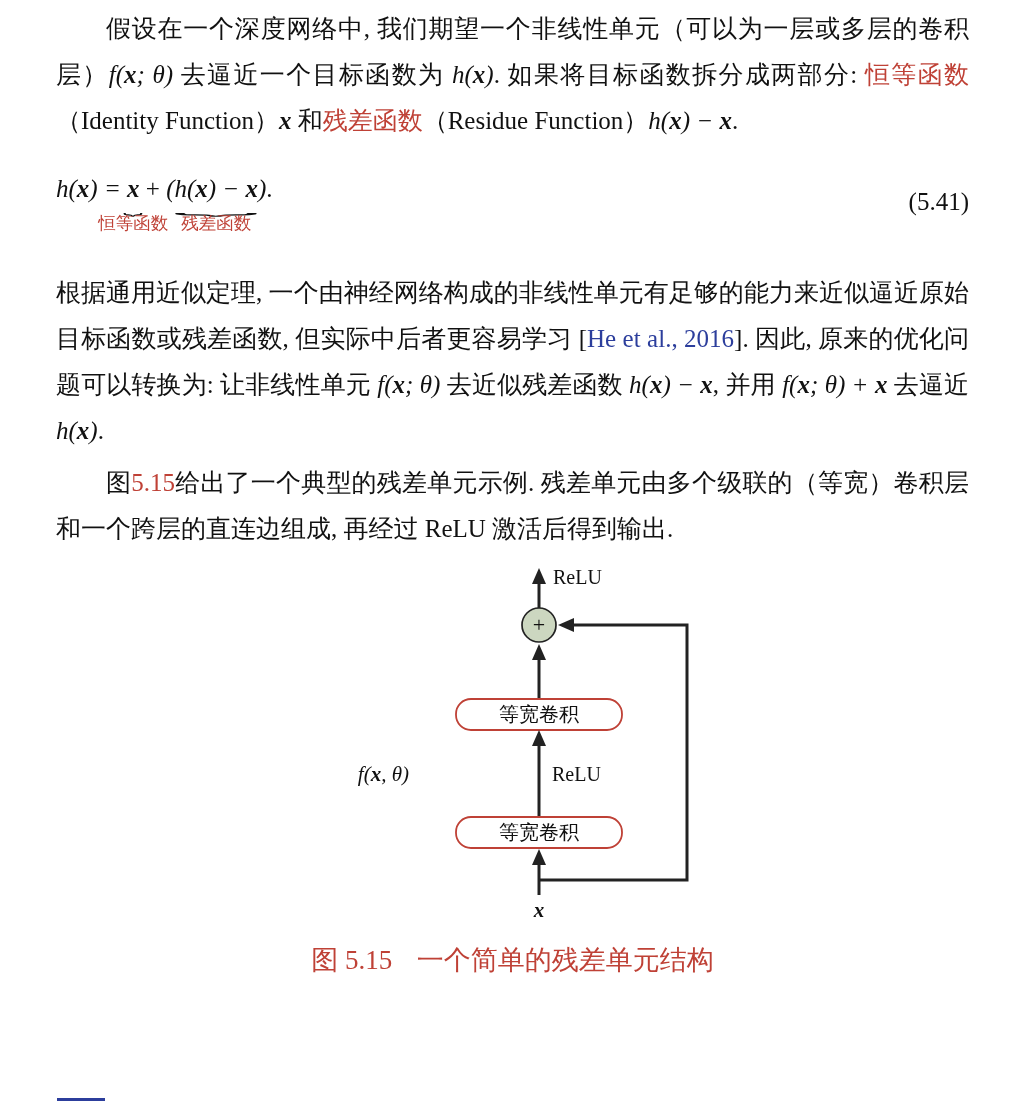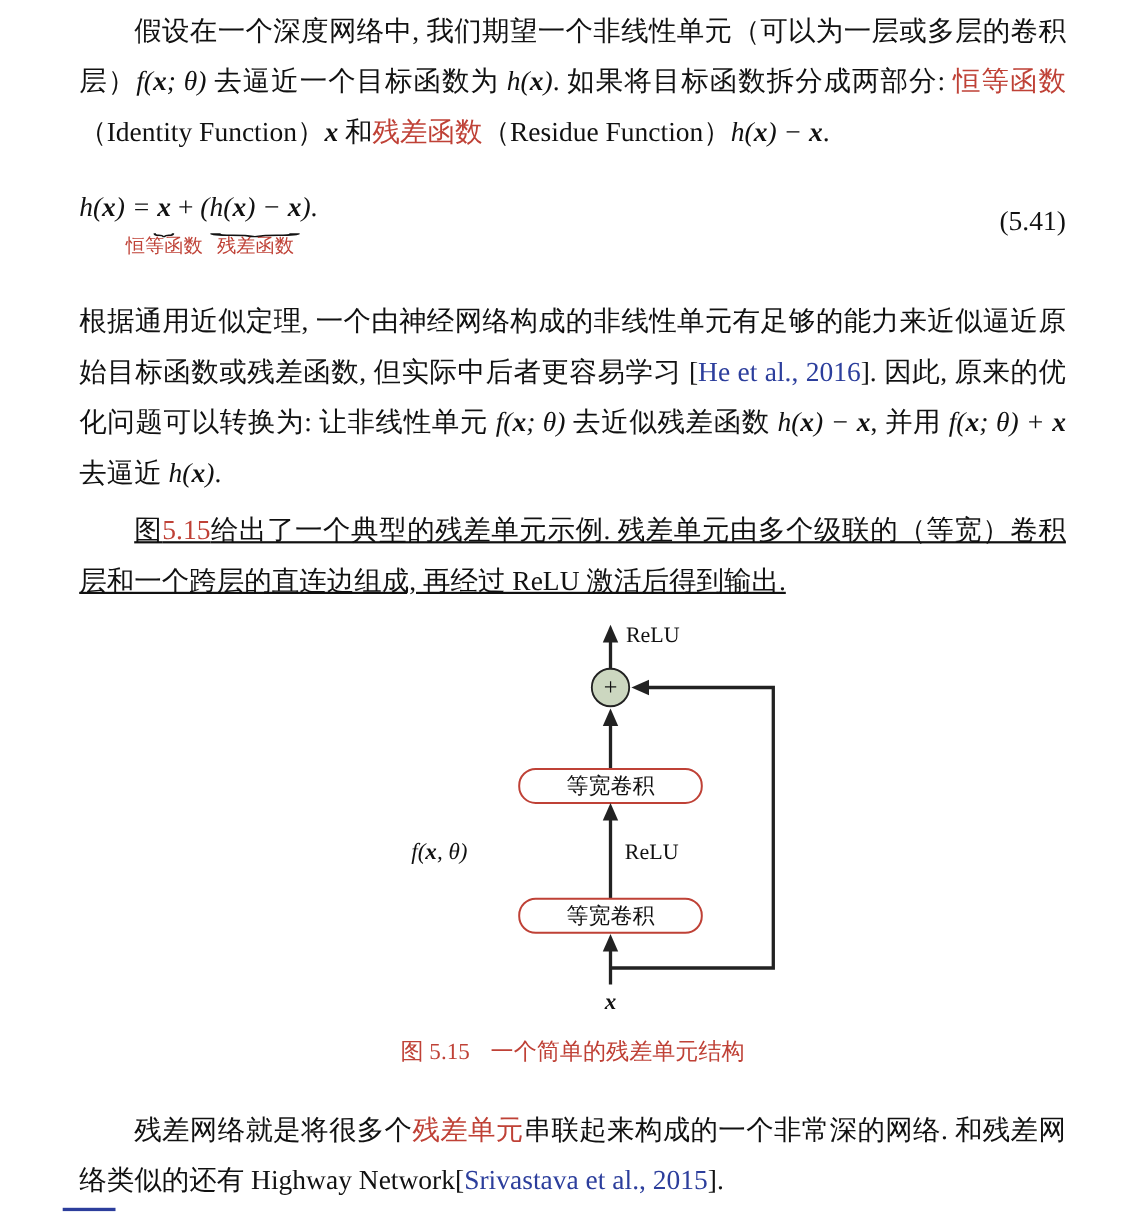--- a/index.html
+++ b/index.html
@@ -12,21 +12,21 @@
   }
   * { box-sizing: border-box; }
   html, body { margin: 0; padding: 0; }
   body {
     width: 1026px; height: 1110px; overflow: hidden; position: relative;
     background: var(--bg);
     font-family: "Liberation Serif", "DejaVu Serif", serif;
     color: var(--text);
   }
   .page {
-    padding: 6px 57px 0 72px;
+    padding: 6px 57px 0 56px;
     font-size: 25px;
     line-height: 46px;
   }
   .para { margin: 0; text-align: justify; }
   .indent { text-indent: 2em; }
 
   
   .seg-n { }
   .seg-r, .seg-fr { color: var(--red); }
   .seg-l { color: var(--blue); }
@@ -55,38 +55,38 @@
   .ub-brace.lg { transform: translateX(-50%) scale(7.4, 0.85); }
   .ub-label {
     position: absolute; top: 47px; left: 50%;
     transform: translateX(-50%);
     font-size: 17.5px; line-height: 1.2;
     color: var(--red); white-space: nowrap;
     font-style: normal; font-weight: 400;
   }
 
   .p-approx { margin-top: 0; }
-  .p-figintro { margin-top: 6px; text-decoration: underline; }
+  .p-figintro { margin-top: 6px; }
   .p-last { margin-top: 34px; }
 
   
   figure { margin: 10px 0 0 0; }
   figure svg { display: block; }
   .fl { stroke: var(--line); stroke-width: 3; fill: none; }
   .fa { fill: var(--line); stroke: none; }
   .fbox { fill: #ffffff; stroke: var(--red); stroke-width: 1.8; }
   .fnode { fill: var(--node); stroke: var(--line); stroke-width: 1.7; }
   .ft { font-family: "Liberation Serif", "DejaVu Serif", serif; font-size: 20px; fill: var(--text); }
   .ftm { font-style: italic; font-size: 21px; }
   .ftb { font-weight: 700; }
   .fplus { font-size: 22px; fill: var(--text); }
 
   figcaption {
     margin-top: 8px;
-    font-size: 21px; line-height: 1.4;
+    font-size: 27px; line-height: 1.4;
     color: var(--red);
     text-align: center;
   }
   .cap-title { margin-left: 0.9em; }
 
   .cutoff {
     position: absolute; left: 57px; top: 1098px;
     width: 48px; height: 3px;
     background: var(--blue);
   }
@@ -139,17 +139,16 @@
       <text class="ft ftm ftb" x="483" y="355" text-anchor="middle">x</text>
 
       <polyline class="fl" points="483,318 631,318 631,63 517,63"></polyline>
       <polygon class="fa" points="502,63 518,56 518,70"></polygon>
     </svg>
     <figcaption>
       <span class="cap-idx">图 5.15</span><span class="cap-title">一个简单的残差单元结构</span>
     </figcaption>
   </figure>
 
-  <p class="para indent p-last"><span class="seg-n">残差网络就是将很多个</span><span class="seg-r">残差单元</span><span class="seg-n">串联起来构成的一个非常深的网络. 和残差网络类似的还有 Highway Network[</span><span class="seg-l">Srivastava et al., 2015</span><span class="seg-n">].</span></p>
 
 </div>
 
 <div class="cutoff"></div>
 
 </body></html>

